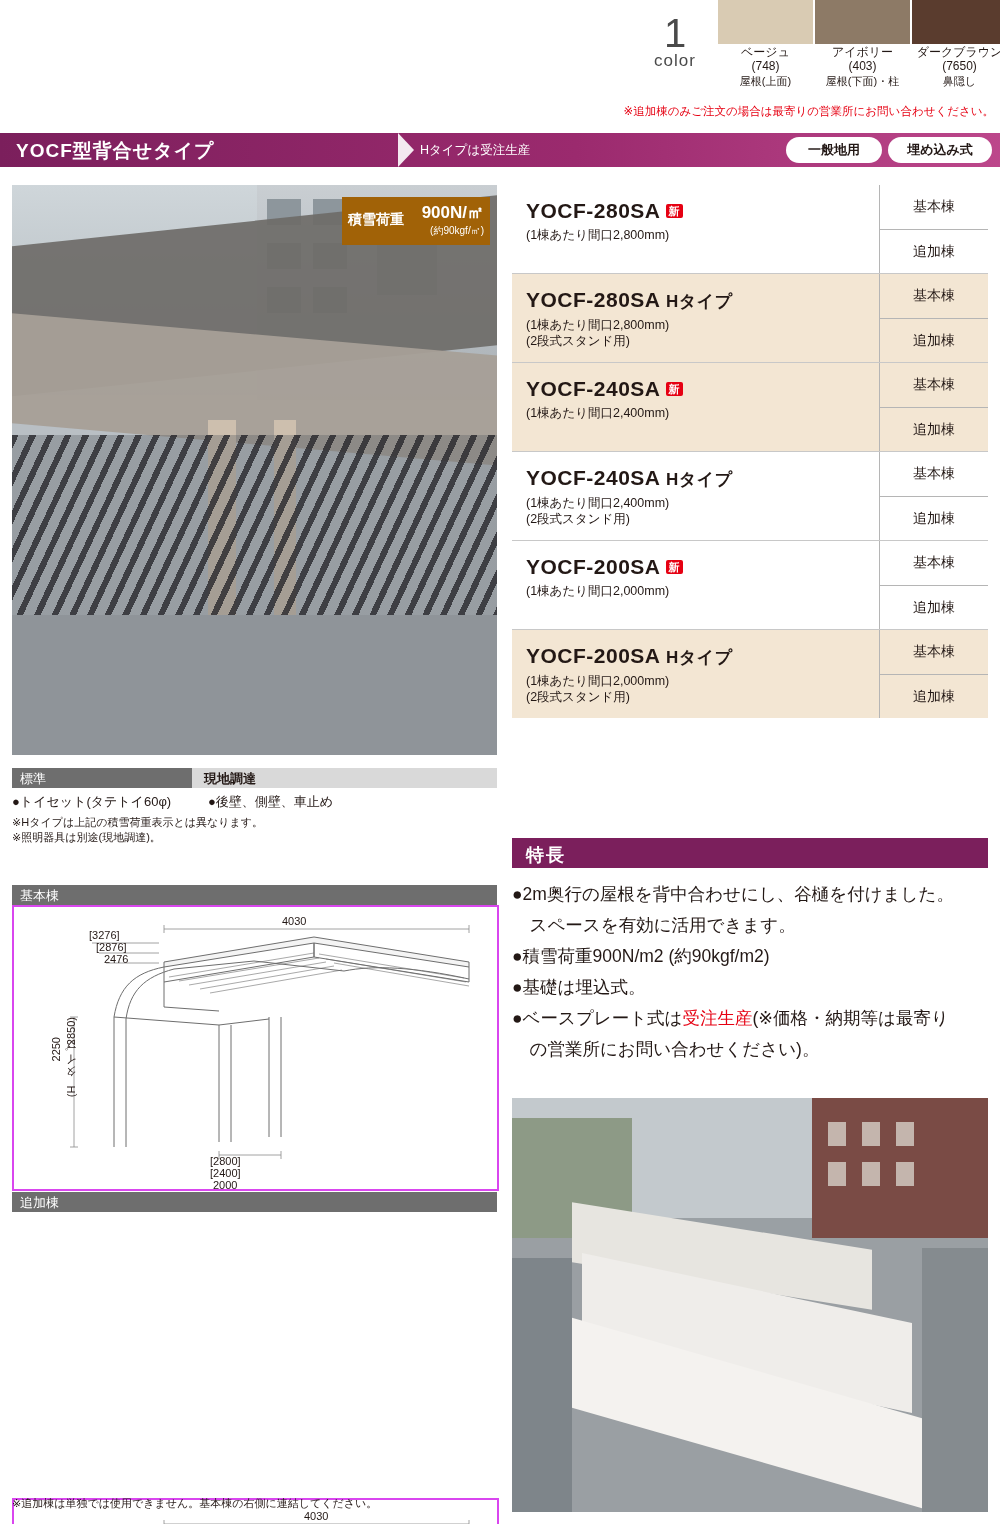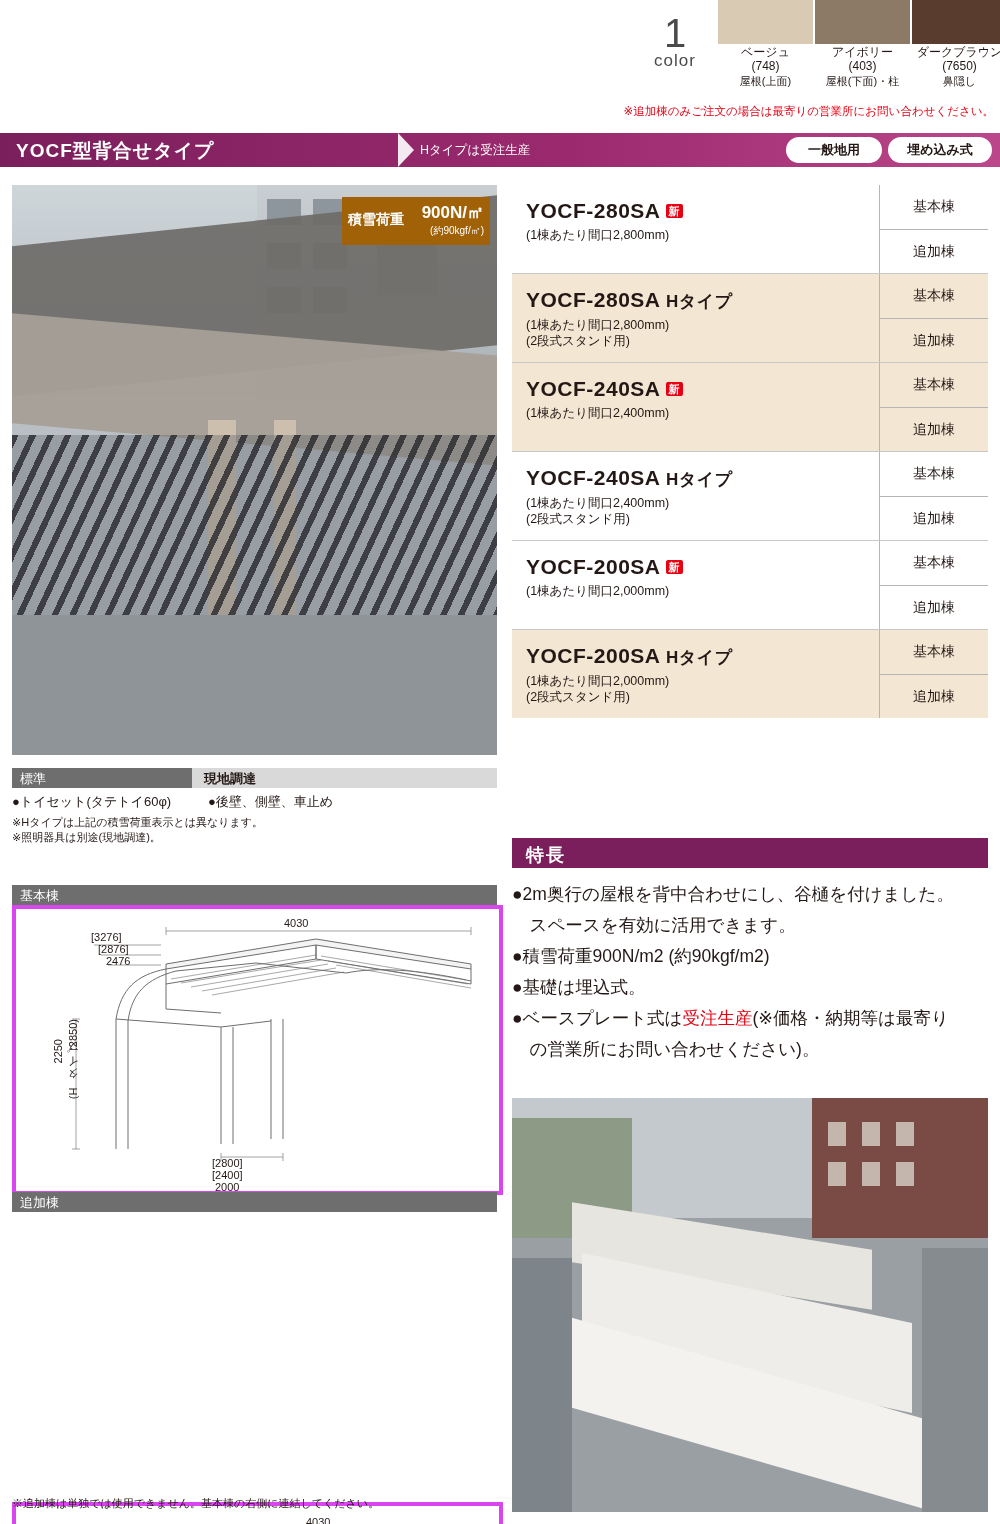--- a/index.html
+++ b/index.html
@@ -81,24 +81,24 @@
   #feat-title{left:512px;top:838px;width:476px;height:30px;background:#7b1f5c;}
   #feat-title span{position:absolute;left:14px;top:5px;color:#fff;font-size:18px;font-weight:bold;letter-spacing:2px;}
   #feat-list{left:512px;top:880px;width:480px;font-size:17.5px;line-height:29px;}
   #feat-list li{list-style:none;margin:0 0 2px 0;text-indent:-17px;padding-left:17px;}
   #feat-list ul{margin:0;padding:0;}
   .red{color:#e60012;}
 
   
   .draw-hdr{width:485px;height:20px;background:#6e6e6e;}
   .draw-hdr span{position:absolute;left:8px;top:2px;color:#fff;font-size:13px;}
-  .draw-box{width:483px;border:4px solid #d946ef;background:#fff;position:relative;overflow:hidden;}
+  .draw-box{width:483px;border:2px solid #d946ef;background:#fff;position:relative;overflow:hidden;}
   .dim{position:absolute;font-size:11px;color:#231815;white-space:nowrap;}
   .dimv{position:absolute;font-size:11px;color:#231815;writing-mode:vertical-rl;transform:rotate(180deg);}
-  #note-bottom{left:12px;top:1496px;font-size:11px;font-family:Liberation Mono, monospace;}
+  #note-bottom{left:12px;top:1496px;font-size:11px;}
 
   
   #photo-bottom{left:512px;top:1098px;width:476px;height:414px;overflow:hidden;background:#9aa0a4;}
   #photo-bottom .sky2{position:absolute;left:0;top:0;width:476px;height:120px;background:#c3c9cd;}
   #photo-bottom .bldgR{position:absolute;left:300px;top:0;width:176px;height:150px;background:#7a4b45;}
   #photo-bottom .bldgL{position:absolute;left:0;top:20px;width:120px;height:120px;background:#8d9a86;}
   #photo-bottom .plat{position:absolute;left:0;top:140px;width:476px;height:274px;background:#9a9fa3;}
   #photo-bottom .canopy{position:absolute;background:#e7e5e0;}
 </style>
 </head>

